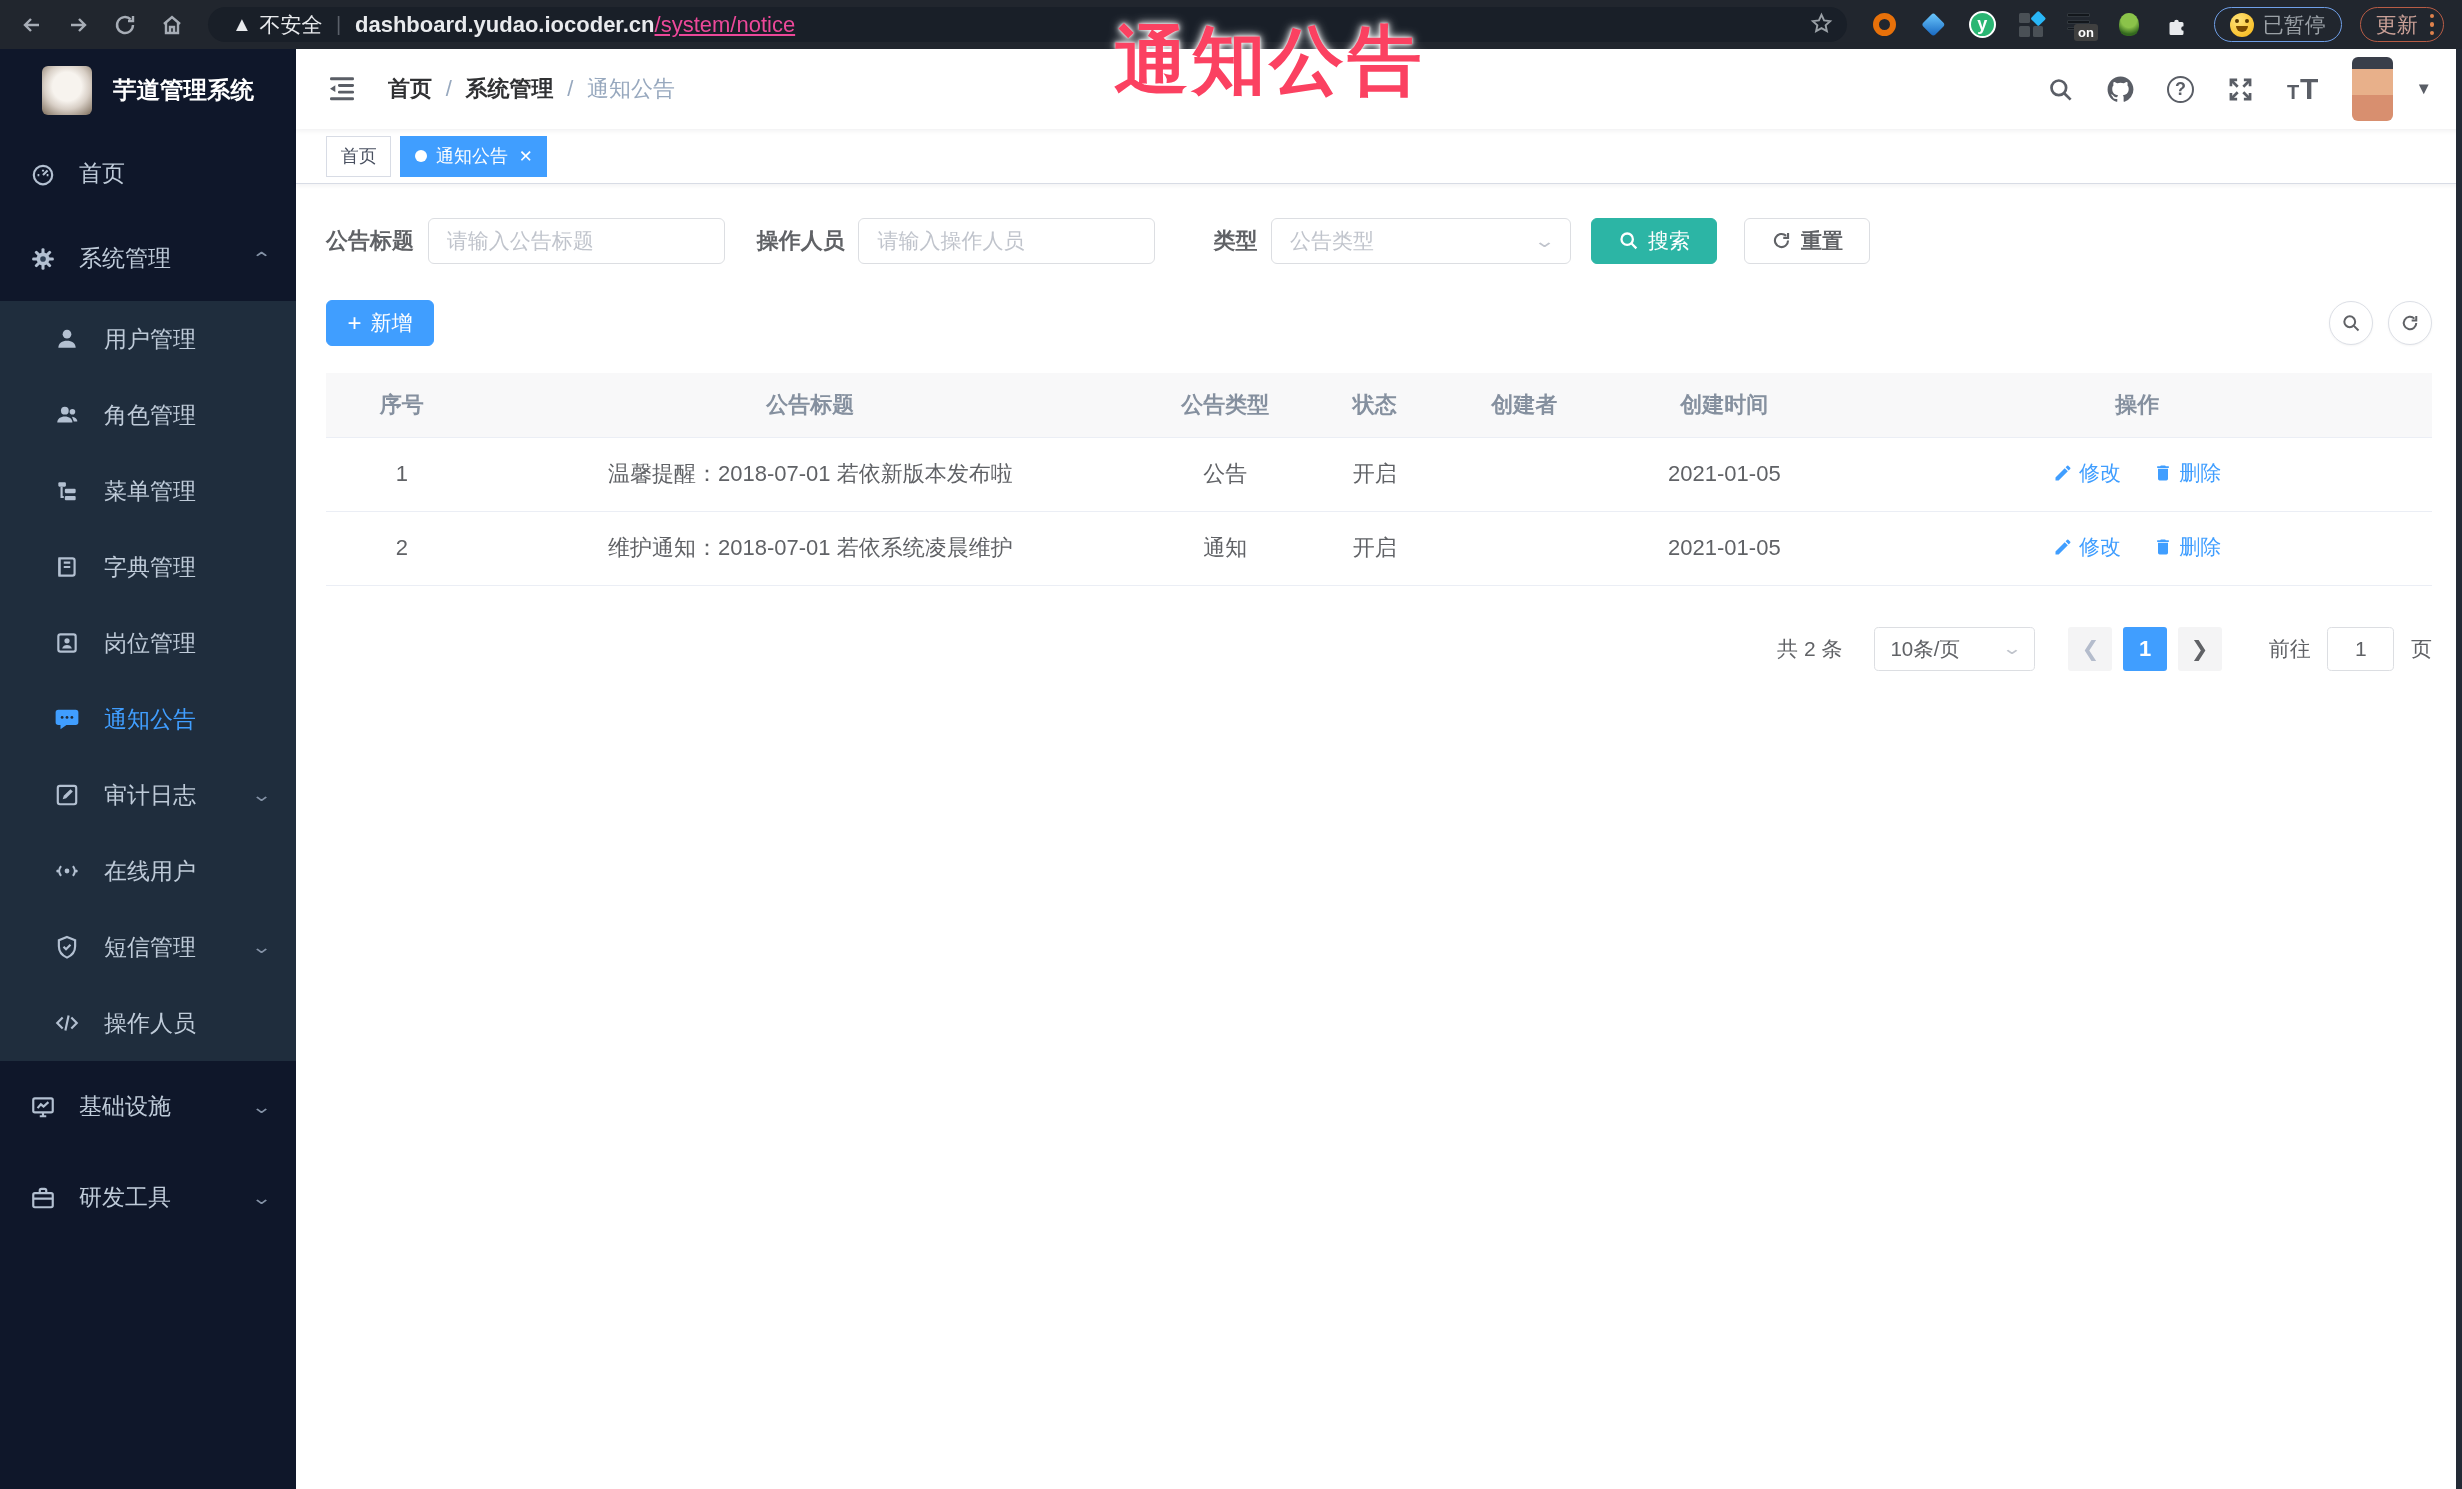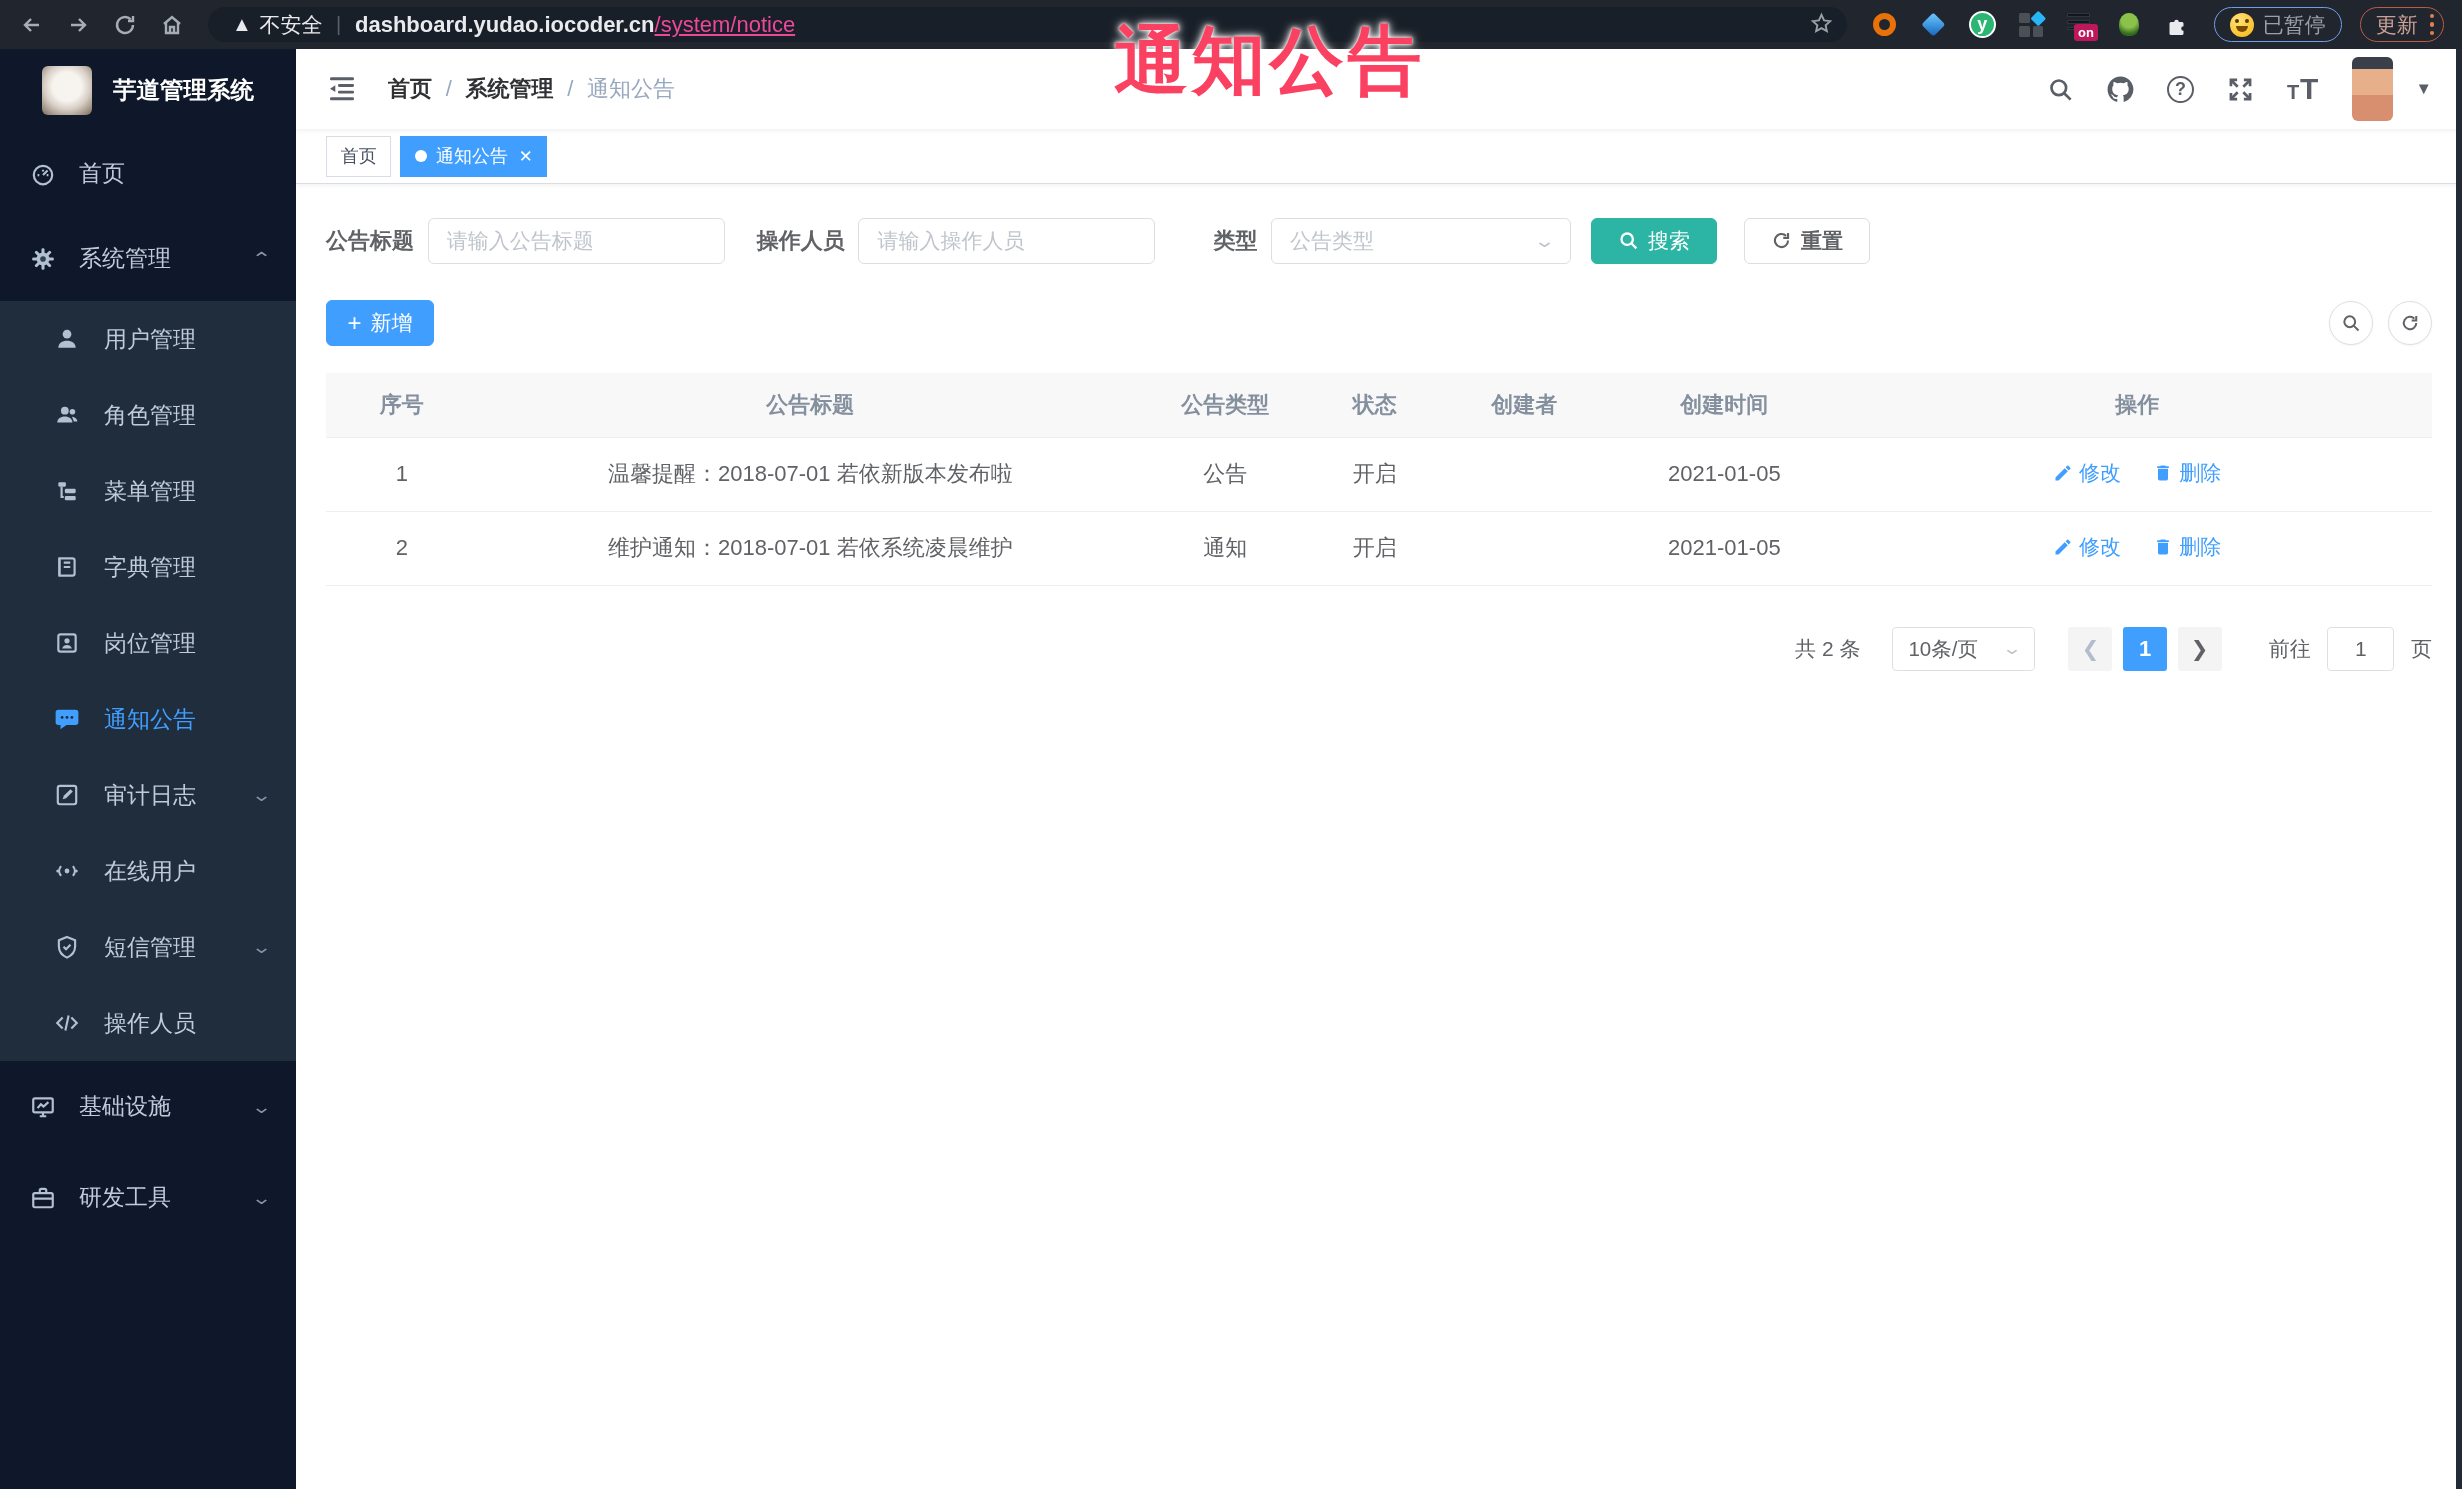--- a/index.html
+++ b/index.html
@@ -27,21 +27,21 @@
   .ext-ring { width:23px; height:23px; border-radius:50%; border:6.8px solid #e8710a; }
   .ext-gem { width:16.7px; height:16.7px; background:linear-gradient(135deg,#6ecbff,#1565c0); transform:rotate(45deg); border-radius:3px; }
   .ext-ycircle { width:27px; height:27px; border-radius:50%; background:#2bb673; border:2.3px solid #fff;
     color:#fff; font-size:18px; font-weight:700; display:flex; align-items:center; justify-content:center; }
   .ext-grid { width:24px; height:24px; display:grid; grid-template-columns:10.6px 10.6px; grid-template-rows:10.6px 10.6px; gap:3px; }
   .ext-grid i { background:#4a5056; border-radius:1.5px; }
   .ext-grid i.b { background:#29b6f6; transform:rotate(45deg); }
   .ext-on .lines { position:absolute; top:3px; left:1.5px; width:23px; }
   .ext-on .lines i { display:block; height:3.8px; background:#111; background:#0e1116; margin-bottom:3px; border-radius:1.5px; background:#0c0f13; }
   .ext-on .lines i { background:#13171c; box-shadow:0 0 0 0.8px #3a4047 inset; }
-  .ext-on .badge { position:absolute; right:-3px; bottom:-1.5px; background:#be185d; color:#fff;
+  .ext-on .badge { position:absolute; right:-3px; bottom:-1.5px; background:#404040; color:#fff;
     font-size:13px; font-weight:700; padding:0.8px 3.8px; border-radius:3px; line-height:15px; }
   .ext-plant { width:20px; height:23px; background:radial-gradient(circle at 50% 30%, #8bc34a 0 40%, #33691e 75%); border-radius:50% 50% 40% 40%; }
   .ext-puzzle svg { width:24px; height:24px; }
   .pill { height:35px; border-radius:17.4px; display:flex; align-items:center; padding:0 15px; margin-left:21px; }
   .pill-paused { border:1.5px solid #6f9fe8; }
   .emoji-face { width:24px; height:24px; border-radius:50%; background:radial-gradient(circle at 35% 30%,#ffe37a,#f6b40e);
     margin-right:9px; position:relative; }
   .emoji-face:before { content:""; position:absolute; left:5.3px; top:6.8px; width:3.8px; height:3.8px; border-radius:50%;
     background:#5b3a00; box-shadow:10px 0 0 #5b3a00; }
   .emoji-face:after { content:""; position:absolute; left:6px; top:13px; width:12px; height:6px;
@@ -140,21 +140,21 @@
     height:64px; border-bottom:1.5px solid #ebeef5; text-align:center; }
   .table td { height:74px; border-bottom:1.5px solid #ebeef5; text-align:center;
     font-size:22px; color:#606266; }
   .op-link { color:#409eff; display:inline-flex; align-items:center; cursor:pointer; font-size:21px; }
   .op-link svg { width:20px; height:20px; margin-right:6px; }
   .op-link + .op-link { margin-left:26px; }
 
   
   .pagination { display:flex; align-items:center; justify-content:flex-end; margin-top:41px; gap:0; }
   .pg-total { color:#606266; font-size:21px; margin-right:32px; }
-  .pg-size { width:143px; height:44px; border:1.5px solid #dcdee2; border-radius:4.6px; display:flex;
+  .pg-size { width:161px; height:44px; border:1.5px solid #dcdee2; border-radius:4.6px; display:flex;
     align-items:center; padding:0 15px; color:#606266; font-size:20.5px; margin-right:33px; }
   .pg-size .chev { margin-left:auto; color:#c0c4cc; font-size:16.7px; transform:scaleX(1.5); }
   .pg-btn { width:44px; height:44px; border-radius:3px; background:#f4f4f5; color:#b4bccc;
     display:flex; align-items:center; justify-content:center; font-size:21px; cursor:pointer; }
   .pg-page { width:44px; height:44px; border-radius:3px; background:#409eff; color:#fff;
     display:flex; align-items:center; justify-content:center; font-size:22px; font-weight:700; margin:0 10.6px; }
   .pg-goto { color:#606266; font-size:21px; margin:0 16.7px 0 47px; }
   .pg-input { width:67px; height:44px; border:1.5px solid #dcdee2; border-radius:4.6px; text-align:center;
     font-size:21px; color:#606266; outline:none; }
   .pg-unit { color:#606266; font-size:21px; margin-left:16.7px; }

